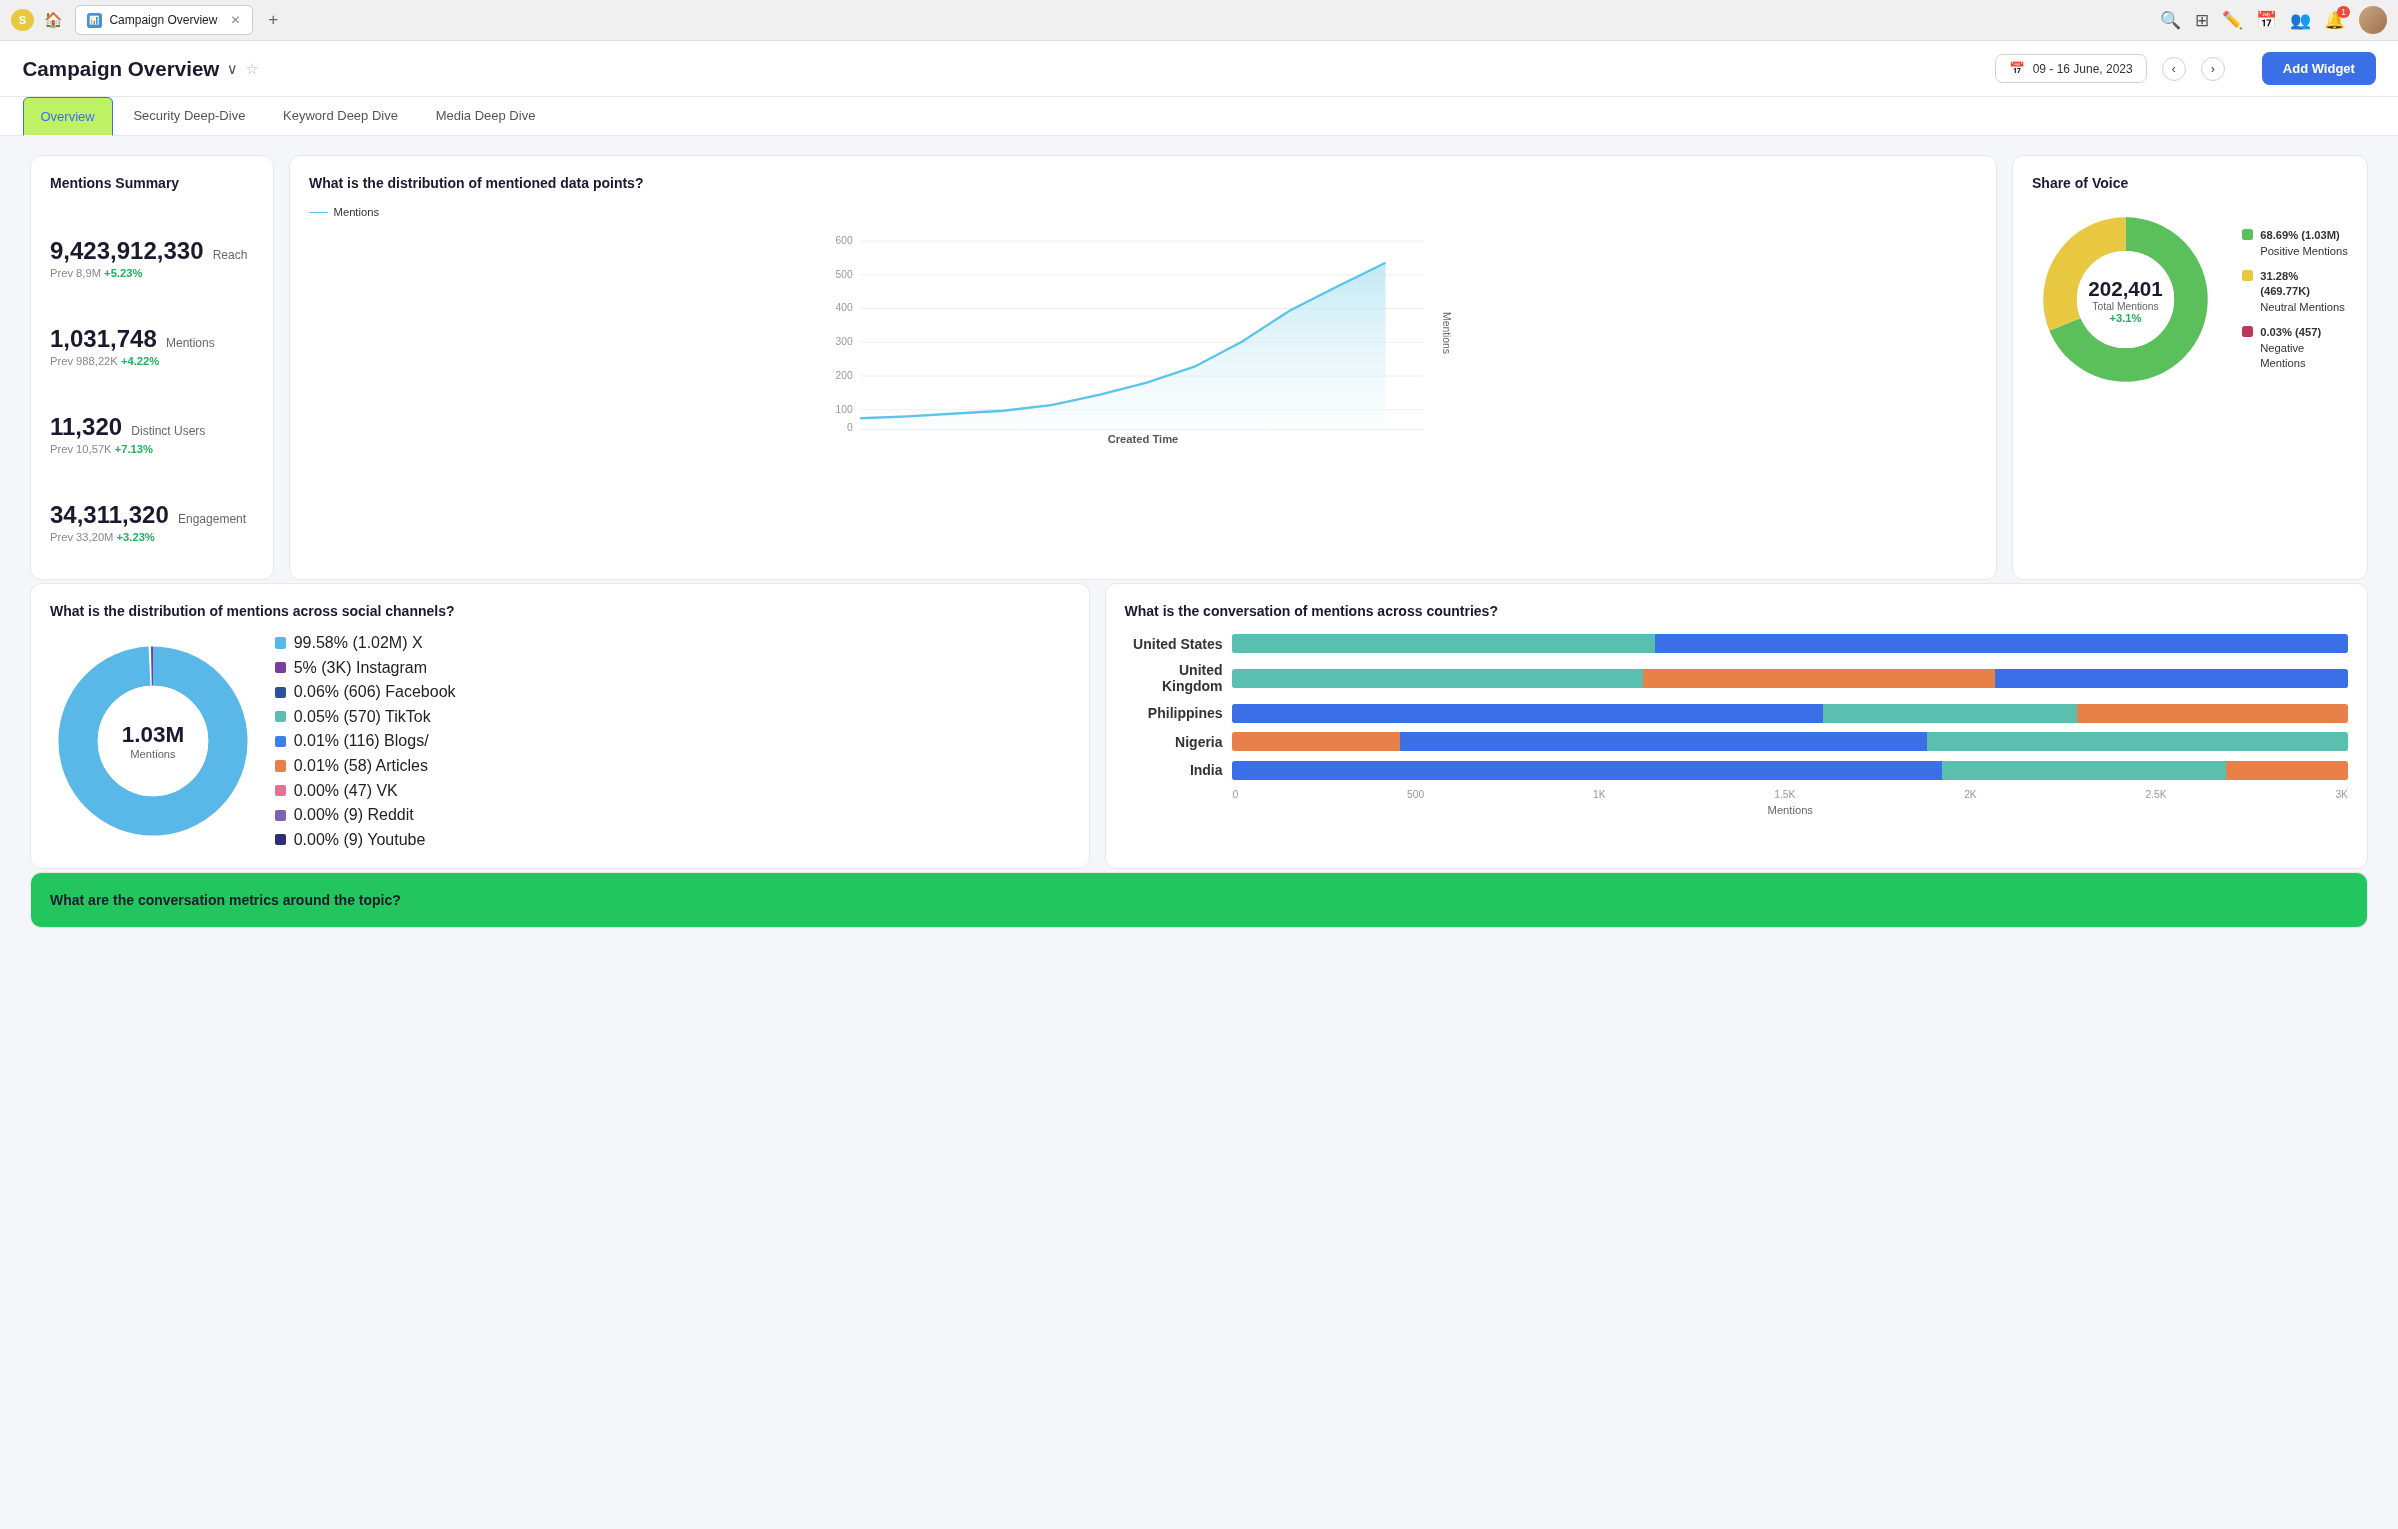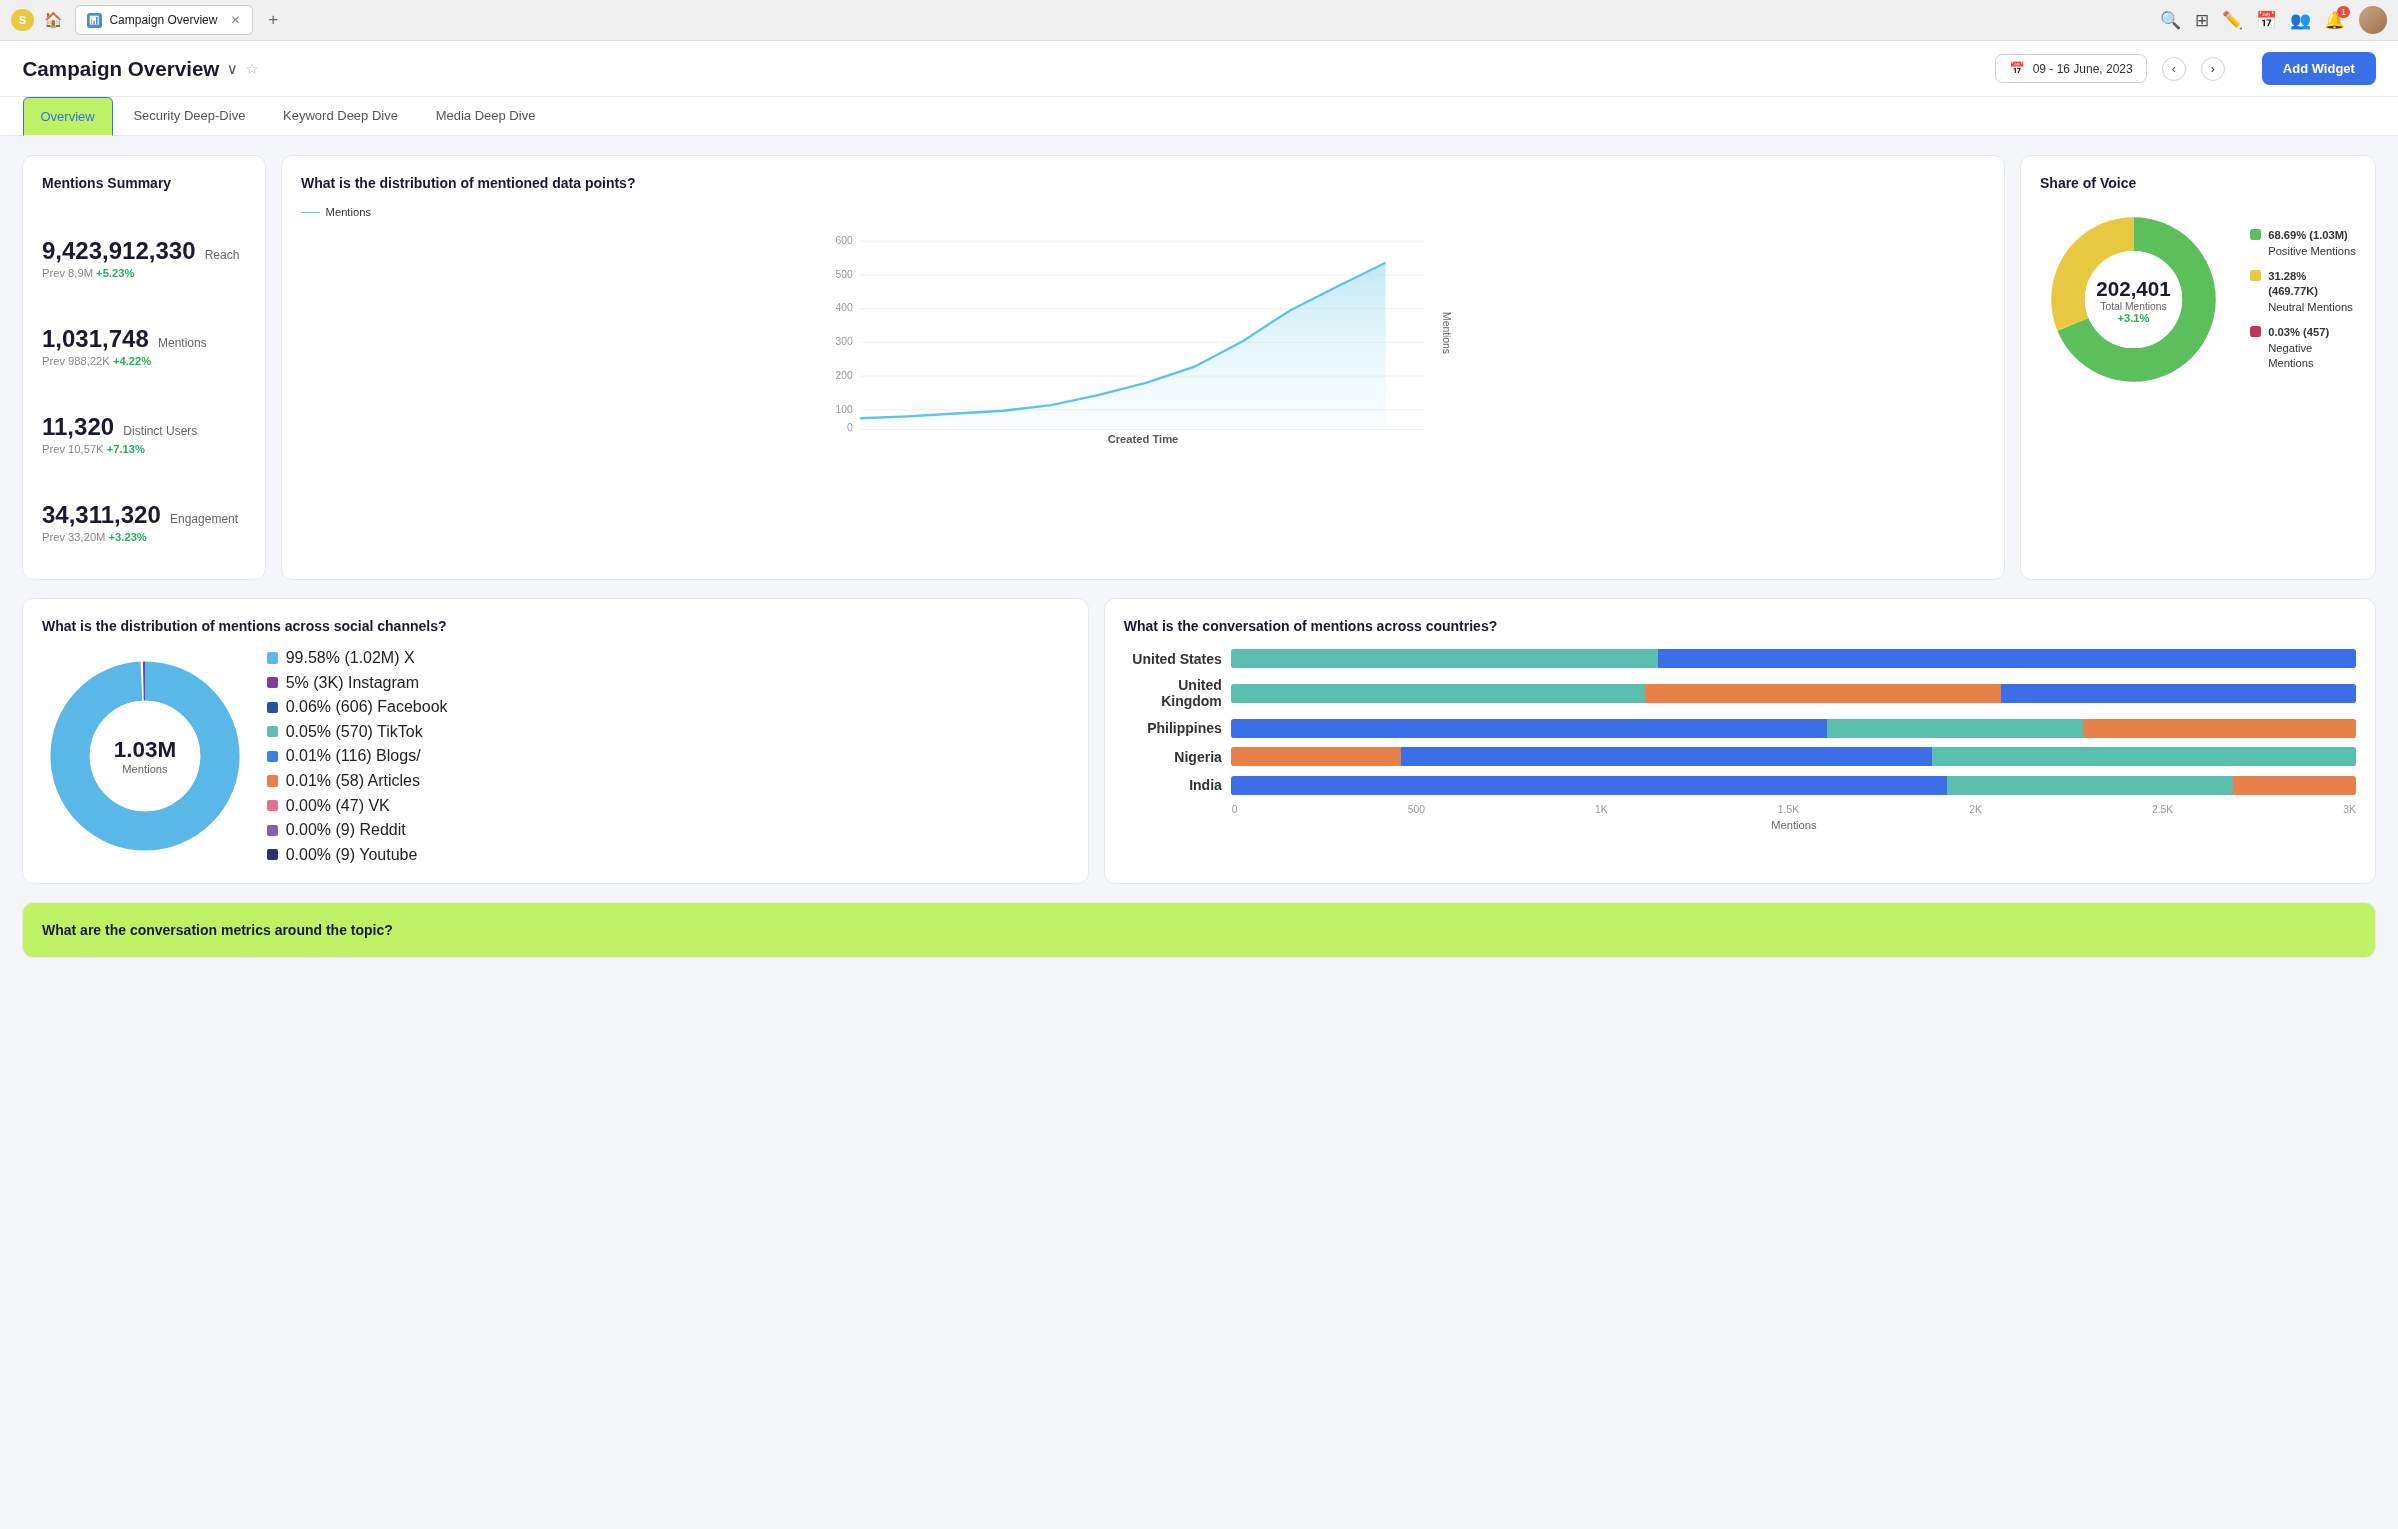--- a/index.html
+++ b/index.html
@@ -141,22 +141,22 @@
       border: 0.9px solid #3b6fe8;
       border-radius: 5.6px 5.6px 0 0;
       color: #3b6fe8; font-weight: 500;
       margin-bottom: -0.9px;
       background: #bef264;
       border-bottom: 1.9px solid #fff;
     }
 
     
     .main-content {
-      padding: 19px 22px;
-      display: flex; flex-direction: column; gap: 18px;
+      padding: 19px 30px;
+      display: flex; flex-direction: column; gap: 3px;
     }
 
     
     .row1 { display: flex; gap: 15px; }
 
     
     .card {
       background: #fff;
       border-radius: 11.2px;
       border: 0.9px solid #e8e8e8;
@@ -241,21 +241,21 @@
     .bar-chart-wrap { margin-top: 7.5px; }
     .bar-row { display: flex; align-items: center; gap: 9.4px; margin-bottom: 9.4px; }
     .bar-label { width: 98px; font-size: 14px; font-weight: 600; color: #333; text-align: right; flex-shrink: 0; }
     .bar-track { flex: 1; display: flex; height: 19px; border-radius: 2.8px; overflow: hidden; }
     .bar-seg { height: 100%; }
     .bar-axis { display: flex; justify-content: space-between; margin-left: 108px; font-size: 10.3px; color: #999; margin-top: 3.7px; }
     .bar-axis-label { text-align: center; font-size: 11.2px; color: #666; margin-left: 108px; margin-top: 3.7px; }
 
     
     .bottom-teaser {
-      background: #bef264;
+      background: #22c55e;
       border-radius: 11.2px;
       border: 0.9px solid #e8e8e8;
       padding: 19px;
       font-size: 14px; font-weight: 600; color: #1a1a2e;
     }
   </style>
 </head>
 <body>
 
 <div class="browser-bar">

